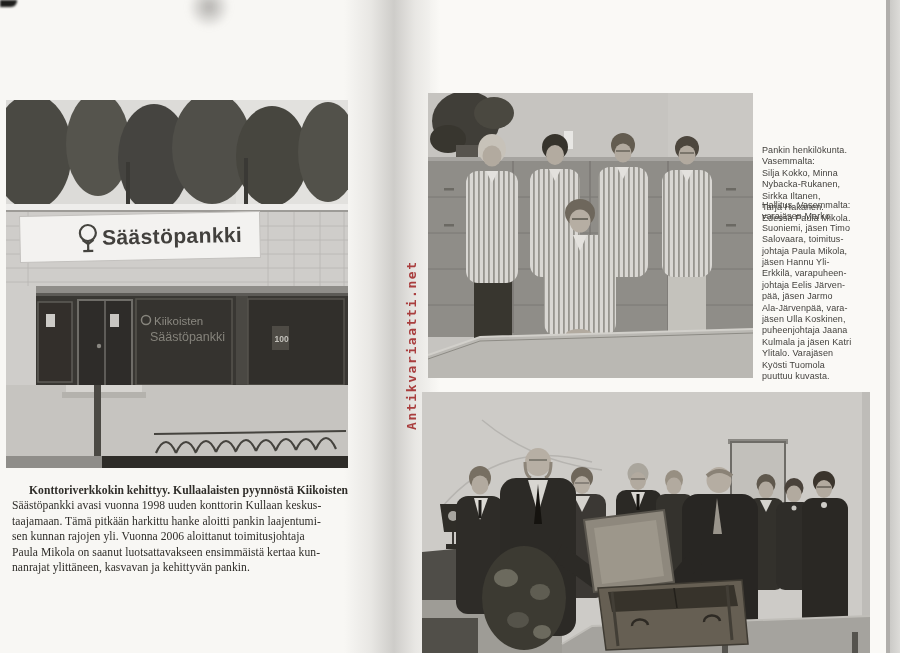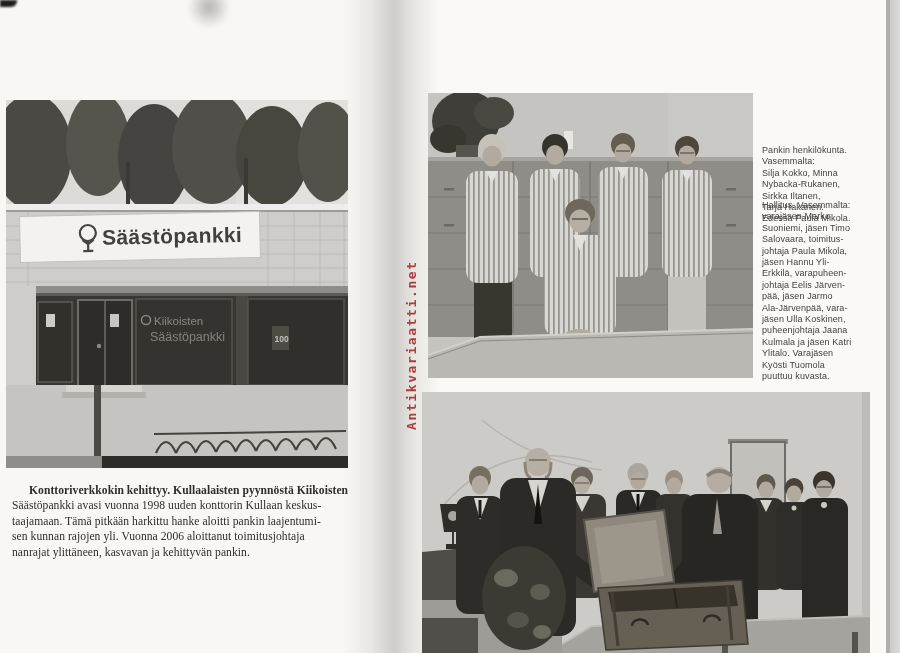--- a/index.html
+++ b/index.html
@@ -144,20 +144,21 @@
       <rect x="0" y="356" width="96" height="12" fill="#8f8d89"></rect>
       <rect x="96" y="356" width="246" height="12" fill="#2e2c28"></rect>
     </svg>
   </figure>
 
   <div class="bodytext">
     <div class="bline indent">Konttoriverkkokin kehittyy. Kullaalaisten pyynnöstä Kiikoisten</div>
     <div class="bline">Säästöpankki avasi vuonna 1998 uuden konttorin Kullaan keskus-</div>
     <div class="bline">taajamaan. Tämä pitkään harkittu hanke aloitti pankin laajentumi-</div>
     <div class="bline">sen kunnan rajojen yli. Vuonna 2006 aloittanut toimitusjohtaja</div>
+    <div class="bline">Paula Mikola on saanut luotsattavakseen ensimmäistä kertaa kun-</div>
     <div class="bline">nanrajat ylittäneen, kasvavan ja kehittyvän pankin.</div>
   </div>
 
   <figure class="photo photo-staff">
     <svg viewBox="0 0 325 285" width="325" height="285">
       <defs>
         <pattern id="st2" width="5" height="6" patternUnits="userSpaceOnUse">
           <rect width="5" height="6" fill="#d9d7d3"></rect>
             <rect width="1.8" height="6" fill="#97958f"></rect>
         </pattern>

